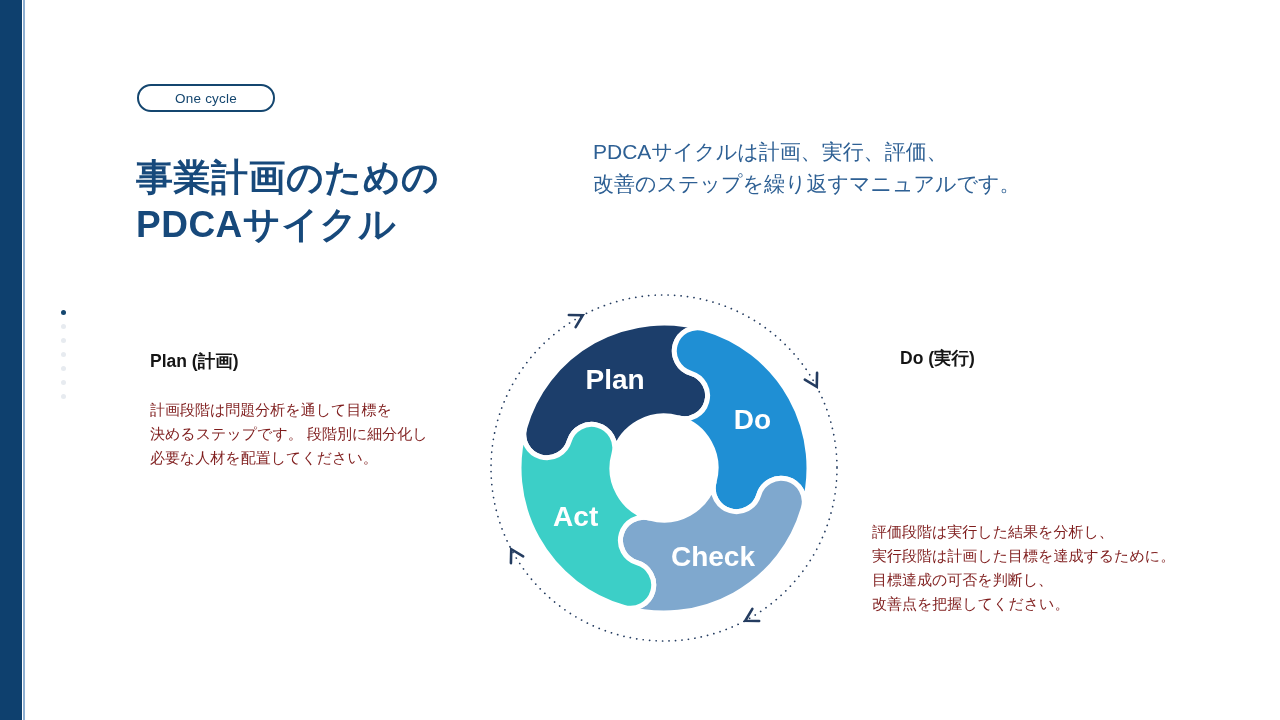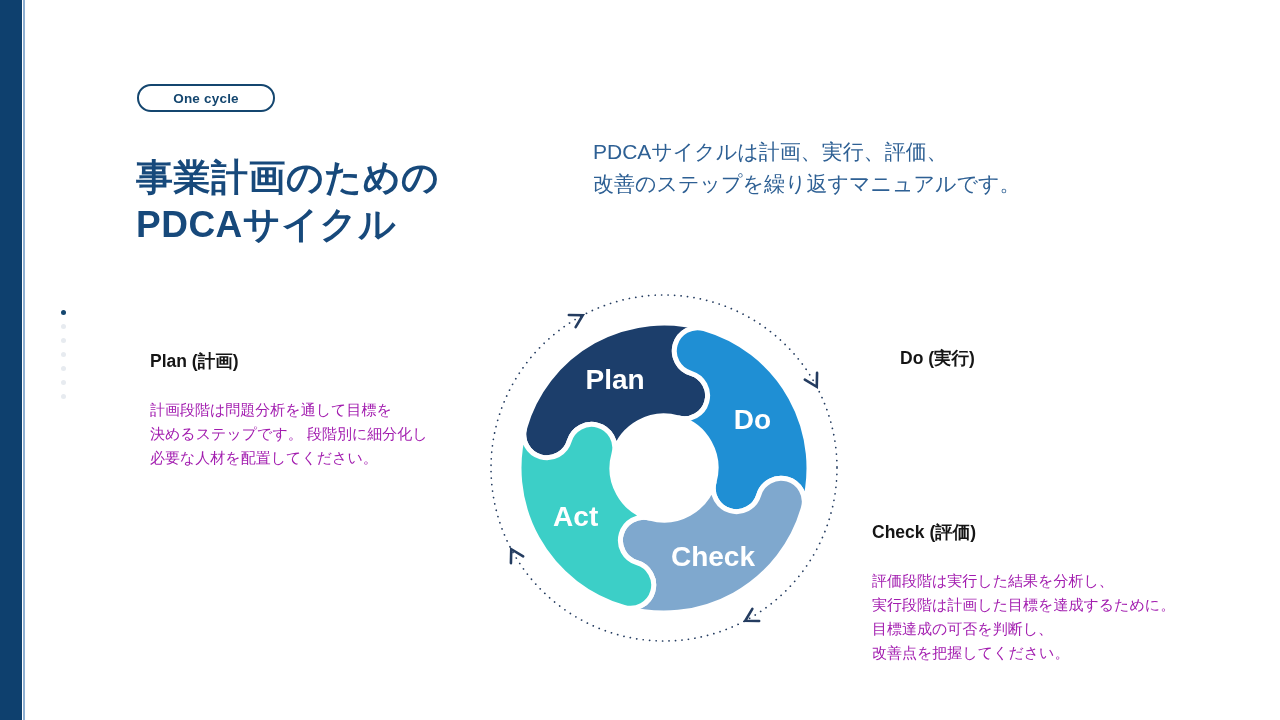--- a/index.html
+++ b/index.html
@@ -5,35 +5,35 @@
   html,body{margin:0;padding:0;}
   body{font-family:"Liberation Sans",sans-serif;background:#ffffff;}
   .canvas{position:relative;width:1280px;height:720px;background:#ffffff;overflow:hidden;}
 
   .side-bar{position:absolute;left:0;top:0;width:22px;height:720px;background:#0E406E;}
   .side-bar-edge{position:absolute;left:23px;top:0;width:2px;height:720px;background:#8FB0D2;}
 
   .badge{position:absolute;left:137px;top:84px;width:138px;height:28px;
          border:2.5px solid #14466F;border-radius:16px;box-sizing:border-box;
          display:flex;align-items:center;justify-content:center;}
-  .badge span{color:#14466F;font-size:13.5px;font-weight:bold;letter-spacing:.2px;}
+  .badge span{color:#14466F;font-size:13.5px;font-weight:normal;letter-spacing:.2px;}
 
   .title{position:absolute;left:136px;top:130px;width:420px;
          color:#17497B;font-size:37px;font-weight:bold;line-height:1.27;
          letter-spacing:.5px;white-space:pre-line;}
 
   .subtitle{position:absolute;left:593px;top:136px;width:560px;
             color:#2E6094;font-size:21px;line-height:1.5;white-space:pre-line;}
 
   .dots{position:absolute;left:61px;top:310px;display:flex;flex-direction:column;gap:9px;}
   .dot{width:5px;height:5px;border-radius:50%;}
 
   .block{position:absolute;white-space:pre-line;}
   .block h3{margin:0 0 7px 0;color:#151515;font-size:17.5px;font-weight:bold;}
-  .block p{margin:0;color:#a21caf;font-size:15px;line-height:24px;}
+  .block p{margin:0;color:#7f1d1d;font-size:15px;line-height:24px;}
   .block-plan{left:150px;top:331px;width:306px;text-align:left;}
   .block-act{left:150px;top:502px;width:306px;text-align:right;}
   .block-do{left:900px;top:328px;width:330px;text-align:left;}
   .block-check{left:872px;top:502px;width:330px;text-align:left;}
 
   .pdca-svg{position:absolute;left:464px;top:268px;width:400px;height:400px;}
   .pdca-svg text{font-family:"Liberation Sans",sans-serif;font-weight:bold;font-size:28px;fill:#ffffff;}
 </style>
 </head>
 <body>
@@ -71,21 +71,20 @@
   </div>
 
   <div class="block block-act">
   </div>
 
   <div class="block block-do">
     <h3>Do (実行)</h3>
   </div>
 
   <div class="block block-check">
-    <h3>Check (評価)</h3>
     <p>評価段階は実行した結果を分析し、
 実行段階は計画した目標を達成するために。
 目標達成の可否を判断し、
 改善点を把握してください。</p>
   </div>
 
   <svg class="pdca-svg" id="pdca-svg" viewBox="-200 -200 400 400">
       <circle cx="0" cy="0" r="173" fill="none" stroke="#243C60" stroke-width="1.7" stroke-linecap="round" stroke-dasharray="0.1 6.4"></circle>
       <path d="M -139.38 -39.97 A 145 145 0 0 1 39.97 -139.38 A 23.25 23.25 0 0 0 27.15 -94.68 A 23.25 23.25 0 0 1 14.33 -49.99 A 52 52 0 0 0 -49.99 -14.33 A 23.25 23.25 0 0 0 -94.68 -27.15 A 23.25 23.25 0 0 1 -139.38 -39.97 Z" fill="#1C3E6B" stroke="#ffffff" stroke-width="5" stroke-linejoin="round"></path>
       <text x="-48.97" y="-88.34" text-anchor="middle" dominant-baseline="central">Plan</text>

